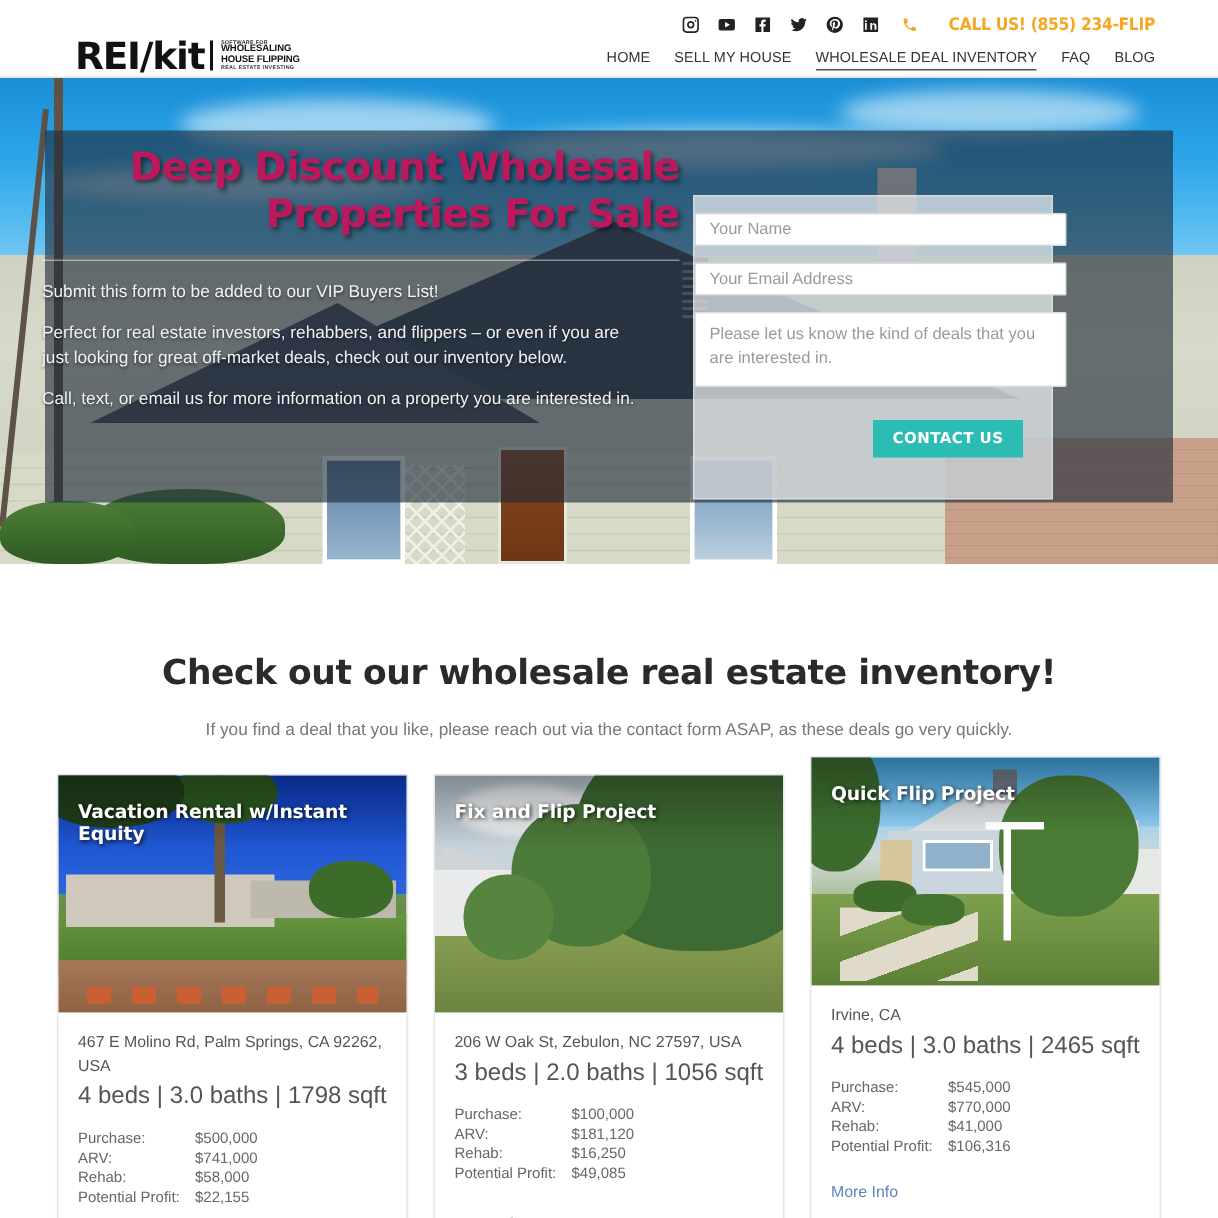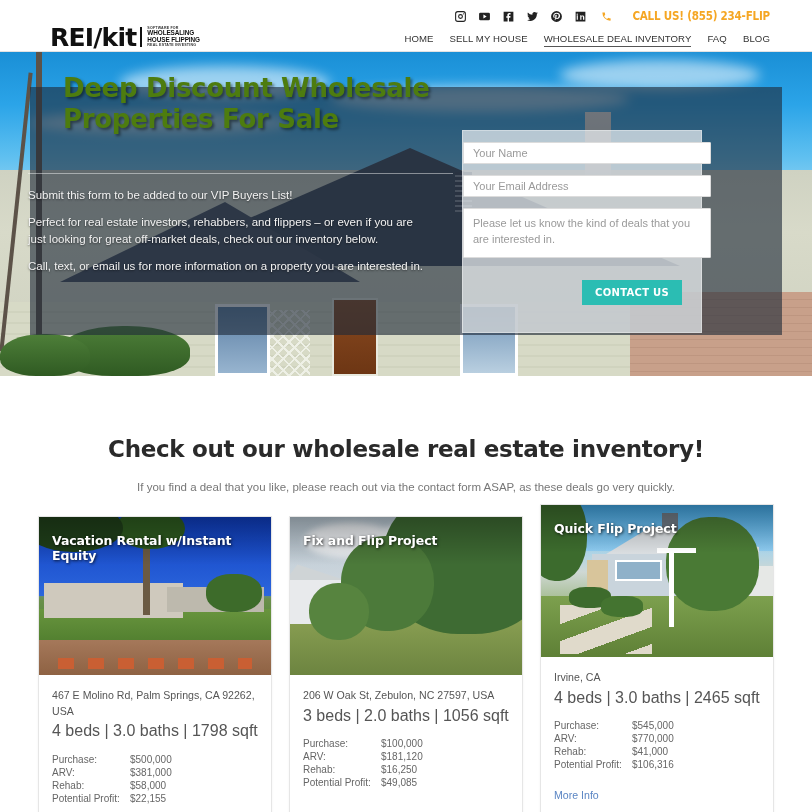--- a/index.html
+++ b/index.html
@@ -133,23 +133,23 @@
   .vent {
     position: absolute; left: 455px; top: 120px; width: 17px; height: 40px;
     background: repeating-linear-gradient(180deg,#3a4150 0 3px,#8a8f98 3px 5px);
   }
 
   .hero-panel {
     position: absolute; left: 30px; top: 35px; width: 752px; height: 248px;
     background: rgba(30,42,56,.62);
   }
   .hero-title {
-    position: absolute; left: 63px; top: 21px; width: 390px;
-    color: #4d7c0f; font-size: 26px; font-weight: 700; line-height: 1.2;
-    text-align: left; letter-spacing: -0.3px;
+    position: absolute; left: 63px; top: 45px; width: 390px;
+    color: #be185d; font-size: 26px; font-weight: 700; line-height: 1.2;
+    text-align: right; letter-spacing: -0.3px;
     text-shadow: 2px 2px 3px rgba(0,0,0,.45);
     font-family: "DejaVu Sans", sans-serif;
   }
   .hero-rule {
     position: absolute; left: 28px; top: 121px; width: 425px; height: 1px;
     background: rgba(255,255,255,.45);
   }
   .hero-copy { position: absolute; left: 28px; top: 135px; width: 400px; }
   .hero-copy p {
     color: #f2f2f2; font-size: 11.5px; line-height: 1.42;
@@ -412,21 +412,21 @@
         <div class="photo-scrim"></div>
         <div class="card-label">Vacation Rental w/Instant Equity</div>
       </div>
       <div class="card-body">
         <div class="addr">467 E Molino Rd, Palm Springs, CA 92262, USA</div>
         <div class="specs">4 beds | 3.0 baths | 1798 sqft</div>
         <div class="fin">
           <span class="k">Purchase:</span>
           <span class="v">$500,000</span>
           <span class="k">ARV:</span>
-          <span class="v">$381,000</span>
+          <span class="v">$741,000</span>
           <span class="k">Rehab:</span>
           <span class="v">$58,000</span>
           <span class="k">Potential Profit:</span>
           <span class="v">$22,155</span>
         </div>
       </div>
       <span class="more">More Info</span>
     </div>
 
     <div class="card">

